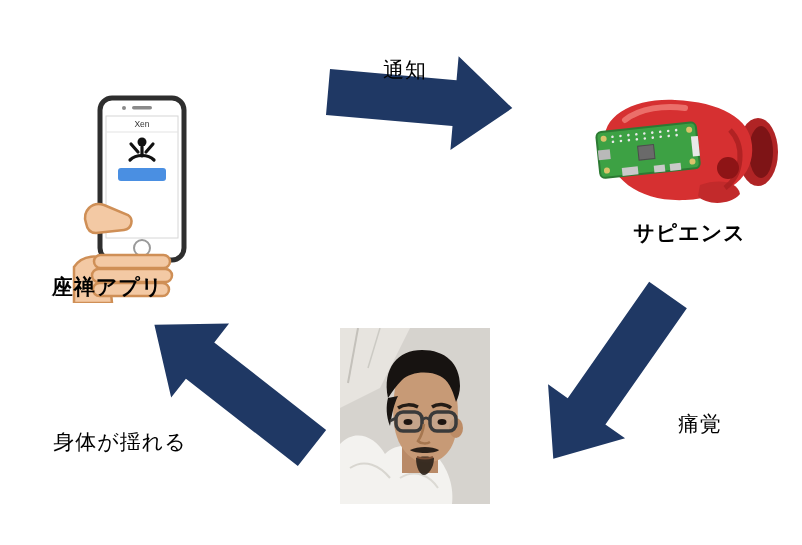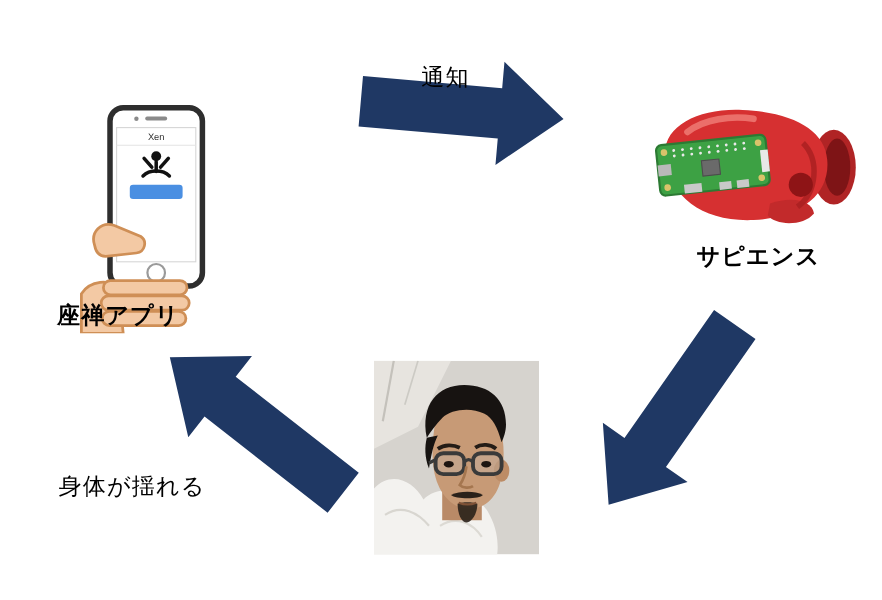--- a/index.html
+++ b/index.html
@@ -141,20 +141,21 @@
       <path d="M84,96 C83,104 80,110 78,113 C81,116 87,116 90,114" stroke="#a5764f" stroke-width="2.5" fill="none"></path>
 
       <path d="M70,122 C78,118 92,118 99,122 C96,126 74,126 70,122 Z" fill="#2a211a"></path>
       <path d="M76,130 C80,128 90,128 94,130 C94,140 88,147 84,147 C80,147 76,140 76,130 Z" fill="#2a211a" opacity="0.9"></path>
       <path d="M77,129 C82,131 88,131 93,129" stroke="#7e5136" stroke-width="2" fill="none"></path>
     </svg>
   </div>
 
   <div class="abs arrow-label" style="left:360px;top:56px;width:90px;">通知</div>
 
+  <div class="abs arrow-label" style="left:655px;top:410px;width:90px;">痛覚</div>
 
   <div class="abs arrow-label" style="left:30px;top:428px;width:180px;">身体が揺れる</div>
 
   <div class="abs node-label" style="left:25px;top:273px;width:165px;">座禅アプリ</div>
 
   <div class="abs node-label" style="left:592px;top:219px;width:195px;">サピエンス</div>
 
 
 </div>
 

